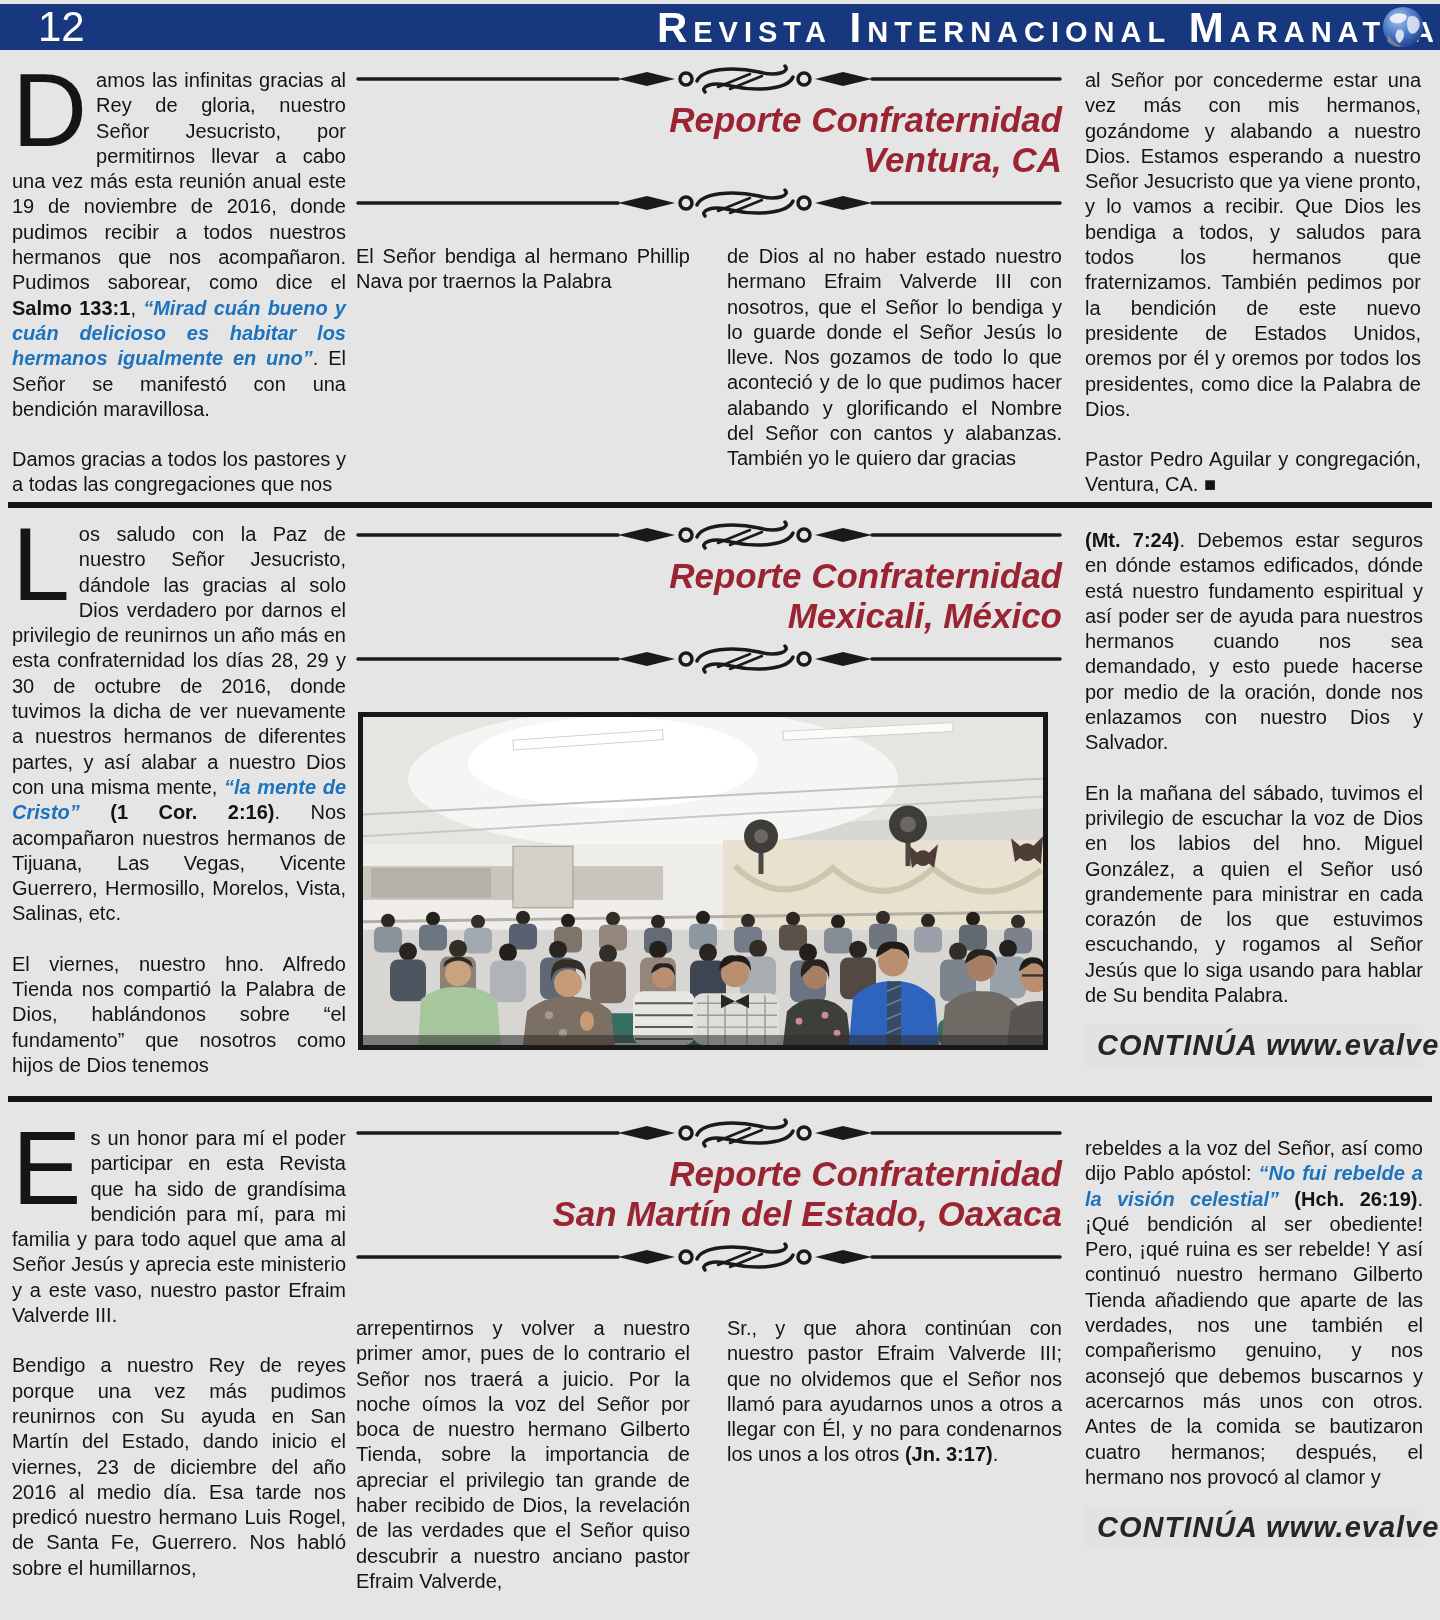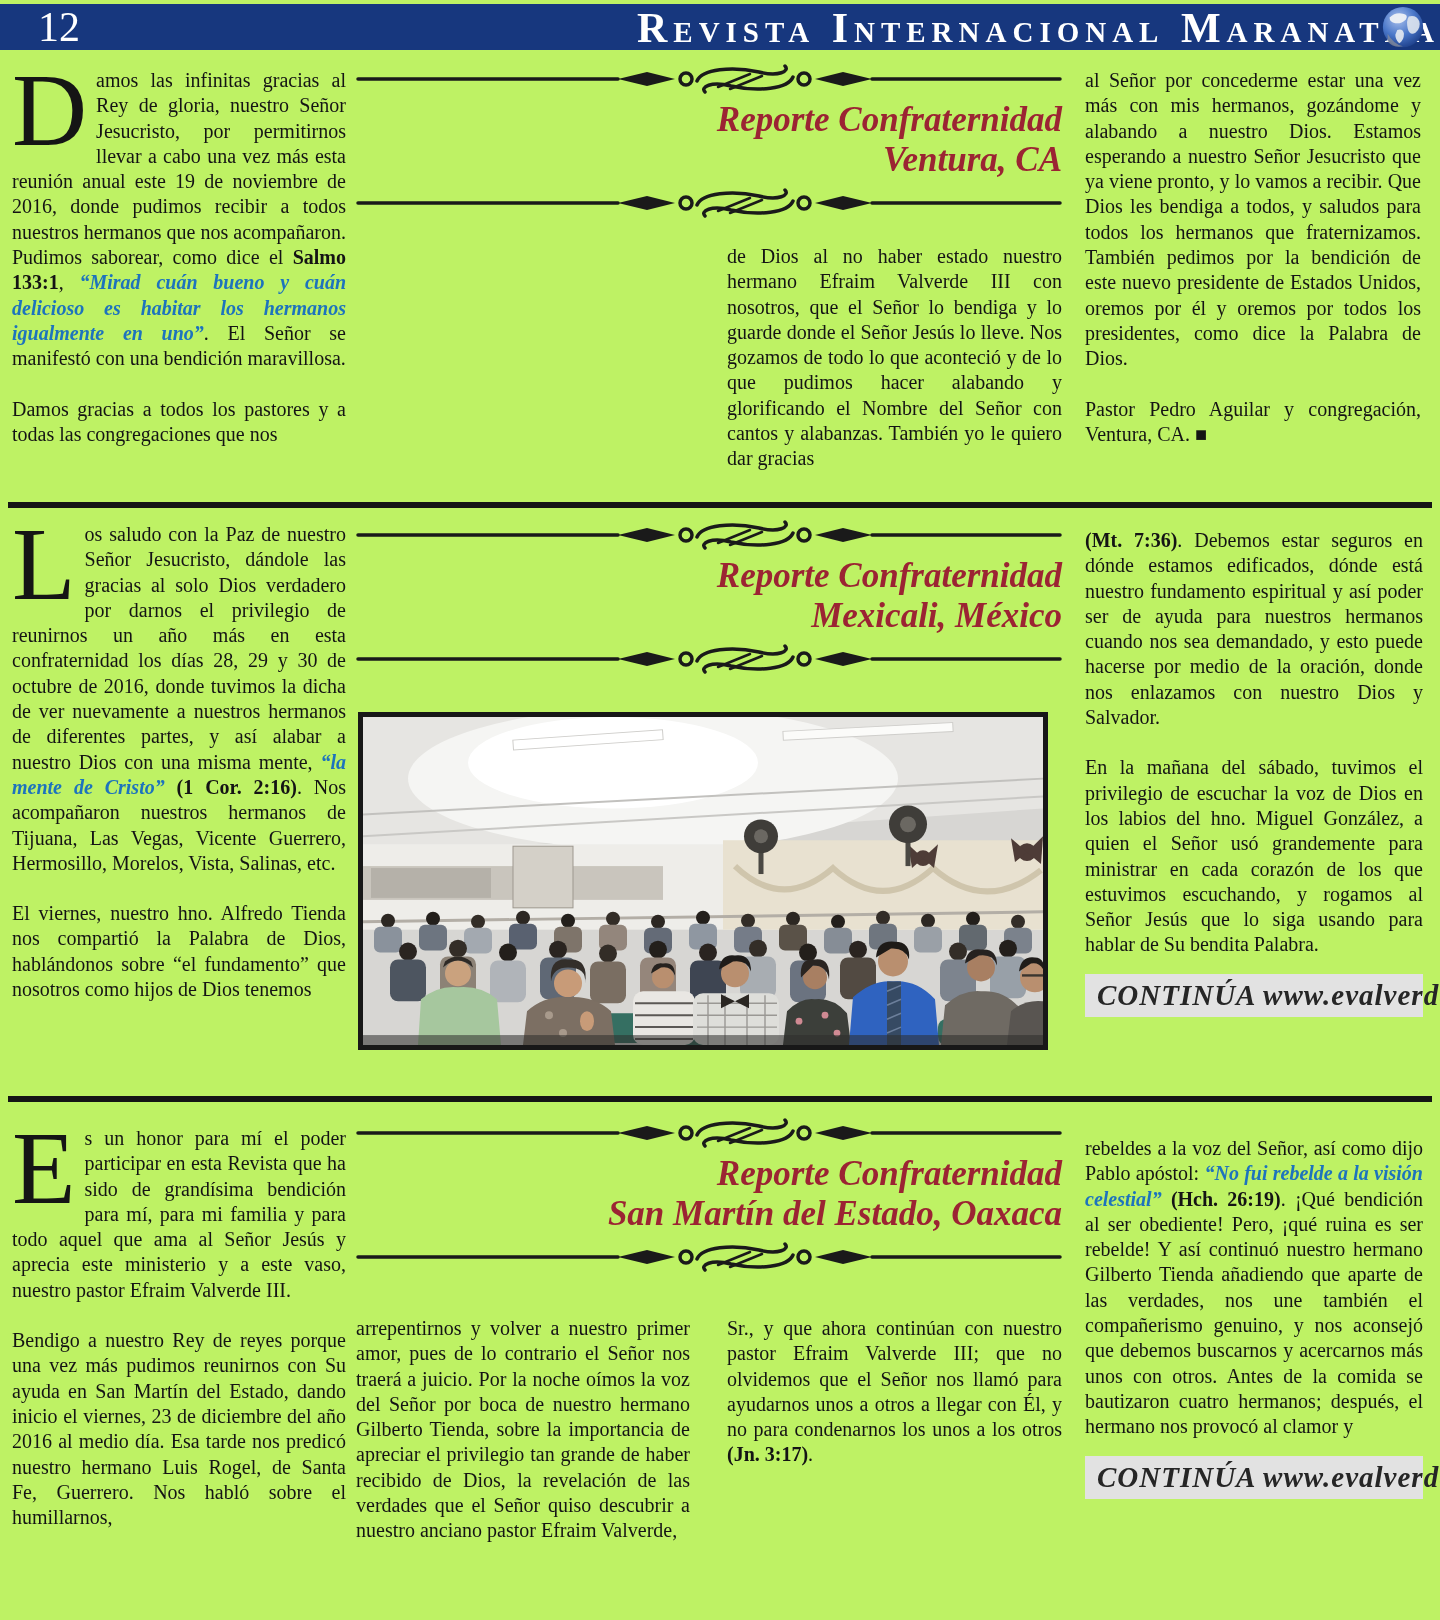--- a/index.html
+++ b/index.html
@@ -1,17 +1,17 @@
 <!DOCTYPE html>
 <html><head>
 <meta charset="utf-8">
 <style>
   html,body{margin:0;padding:0;background:#ffffff;}
-  #page{position:relative;width:1440px;height:1620px;background:#bef264;overflow:hidden;
-        font-family:Liberation Serif, serif;color:#141414;}
+  #page{position:relative;width:1440px;height:1620px;background:#e5e5e5;overflow:hidden;
+        font-family:Liberation Sans, sans-serif;color:#141414;}
   
   .masthead{position:absolute;left:0;top:4px;width:1440px;height:46px;background:#17377e;}
   .pagenum{position:absolute;left:38px;top:0;height:46px;line-height:46px;font-size:42px;color:#ffffff;}
   .mtitle{position:absolute;left:0;top:0;width:100%;height:39px;line-height:48px;text-align:right;
           color:#ffffff;font-size:42px;font-weight:bold;font-variant:small-caps;letter-spacing:6px;}
   .globe{position:absolute;right:14px;top:1px;width:46px;height:46px;}
   
   .col{position:absolute;text-align:justify;font-size:20px;line-height:25.3px;}
   .col p{margin:0 0 25px 0;}
   .dropcap{float:left;font-size:104px;line-height:78px;margin:3px 9px 0 0;color:#151515;}
@@ -89,20 +89,21 @@
       <polygon points="459,15 487,8 516,15 487,22" fill="#1a1a1a"></polygon>
     </svg>
   </div>
 
   <div class="col" style="left:12px;top:68px;width:334px;">
     <p><span class="dropcap">D</span><span>amos las infinitas gracias al Rey de gloria, nuestro Señor Jesucristo, por permitirnos llevar a cabo una vez más esta reunión anual este 19 de noviembre de 2016, donde pudimos recibir a todos nuestros hermanos que nos acompañaron. Pudimos saborear, como dice el </span><b>Salmo 133:1</b><span>, </span><span class="blue">“Mirad cuán bueno y cuán delicioso es habitar los hermanos igualmente en uno”</span><span>. El Señor se manifestó con una bendición maravillosa.</span></p>
     <p>Damos gracias a todos los pastores y a todas las congregaciones que nos</p>
   </div>
 
   <div class="col" style="left:356px;top:244px;width:334px;">
+    <p>El Señor bendiga al hermano Phillip Nava por traernos la Palabra</p>
   </div>
 
   <div class="col" style="left:727px;top:244px;width:335px;">
     <p>de Dios al no haber estado nuestro hermano Efraim Valverde III con nosotros, que el Señor lo bendiga y lo guarde donde el Señor Jesús lo lleve. Nos gozamos de todo lo que aconteció y de lo que pudimos hacer alabando y glorificando el Nombre del Señor con cantos y alabanzas. También yo le quiero dar gracias</p>
   </div>
 
   <div class="col" style="left:1085px;top:68px;width:336px;">
     <p>al Señor por concederme estar una vez más con mis hermanos, gozándome y alabando a nuestro Dios. Estamos esperando a nuestro Señor Jesucristo que ya viene pronto, y lo vamos a recibir. Que Dios les bendiga a todos, y saludos para todos los hermanos que fraternizamos. También pedimos por la bendición de este nuevo presidente de Estados Unidos, oremos por él y oremos por todos los presidentes, como dice la Palabra de Dios.</p>
     <p class="sig">Pastor Pedro Aguilar y congregación, Ventura, CA. ■</p>
   </div>
@@ -321,21 +322,21 @@
           <circle cx="672" cy="262" r="15" fill="#b98f6f"></circle>
           <path d="M656,256 Q658,240 672,242 Q682,242 682,258 Q678,246 668,248 Z" fill="#201d1a"></path>
           <line x1="659" y1="260" x2="683" y2="260" stroke="#3a352f" stroke-width="2.4"></line>
           <path d="M644,330 L648,296 Q662,284 680,286 L680,330 Z" fill="#595551"></path>
         </g>
       <rect x="0" y="320" width="680" height="10" fill="#2e2d2b" opacity="0.55"></rect>
     </svg>
   </div>
 
   <div class="col" style="left:1085px;top:528px;width:338px;">
-    <p><b>(Mt. 7:36)</b><span>. Debemos estar seguros en dónde estamos edificados, dónde está nuestro fundamento espiritual y así poder ser de ayuda para nuestros hermanos cuando nos sea demandado, y esto puede hacerse por medio de la oración, donde nos enlazamos con nuestro Dios y Salvador.</span></p>
+    <p><b>(Mt. 7:24)</b><span>. Debemos estar seguros en dónde estamos edificados, dónde está nuestro fundamento espiritual y así poder ser de ayuda para nuestros hermanos cuando nos sea demandado, y esto puede hacerse por medio de la oración, donde nos enlazamos con nuestro Dios y Salvador.</span></p>
     <p style="margin-bottom:0">En la mañana del sábado, tuvimos el privilegio de escuchar la voz de Dios en los labios del hno. Miguel González, a quien el Señor usó grandemente para ministrar en cada corazón de los que estuvimos escuchando, y rogamos al Señor Jesús que lo siga usando para hablar de Su bendita Palabra.</p>
     <div class="continua">CONTINÚA www.evalverde.com</div>
   </div>
 
   <div class="rule" style="top:1096px;"></div>
 
   <div class="sechead" style="left:356px;top:1118px;">
     <svg class="orn" viewBox="0 0 706 30">
       <g stroke="#1a1a1a" fill="none" stroke-width="3.5" stroke-linecap="round">
         <line x1="2" y1="15" x2="262" y2="15"></line>

